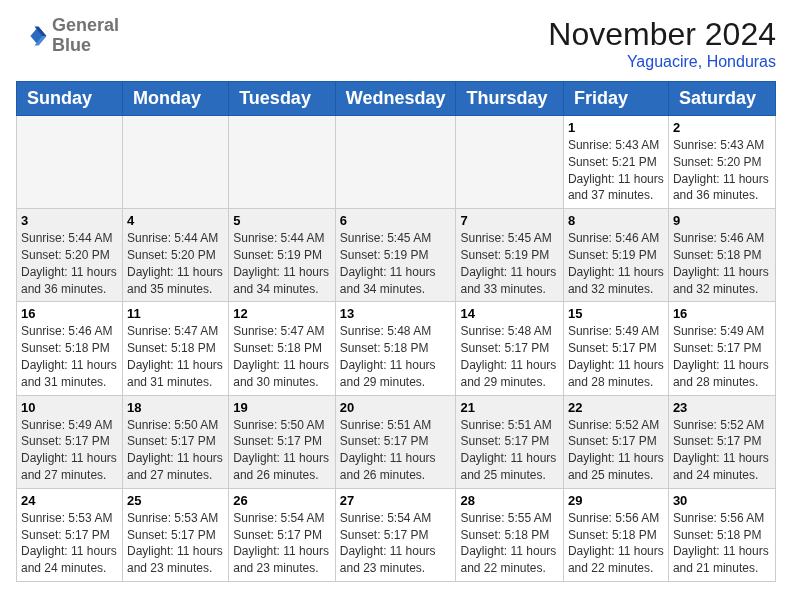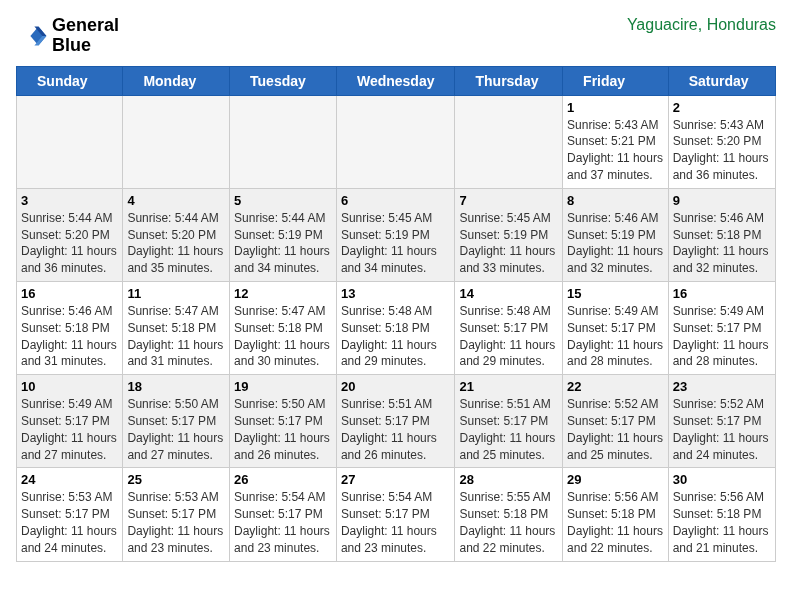--- a/index.html
+++ b/index.html
@@ -21,50 +21,50 @@
       align-items: center;
       gap: 4px;
     }
     .logo-text {
       font-size: 18px;
       font-weight: bold;
       color: #1a1a1a;
       line-height: 1.1;
     }
     .logo-text span {
-      color: #000000;
+      color: #737373;
       text-align: right;
     }
     .logo-icon {
       width: 32px;
       height: 32px;
     }
     .title-block {
       text-align: right;
     }
     .month-title {
       font-size: 32px;
       font-weight: normal;
       color: #1a1a1a;
     }
     .location-title {
       font-size: 16px;
-      color: #15803d;
+      color: #1d4ed8;
     }
     .calendar {
       width: 100%;
       border-collapse: collapse;
       font-size: 11px;
     }
     .calendar th {
       background: #2a6bbd;
       color: #fff;
-      padding: 6px 20px;
+      padding: 6px 10px;
       text-align: left;
-      font-size: 14px;
+      font-size: 18px;
       font-weight: bold;
       border: 1px solid #1a5aaa;
     }
     .calendar td {
       border: 1px solid #ccc;
       vertical-align: top;
       padding: 4px;
       width: 108px;
       height: 90px;
       background: #fff;
@@ -96,20 +96,21 @@
       <polygon points="28,8 38,20 28,32 18,20" fill="#2a6bbd"></polygon>
       <polygon points="28,8 38,20 33,20 23,8" fill="#1a4a9a"></polygon>
       <polygon points="28,32 38,20 33,20 23,32" fill="#4a8ad4"></polygon>
     </svg>
     <div class="logo-text">
       <div><span>General</span></div>
       <div><span>Blue</span></div>
     </div>
   </div>
   <div class="title-block">
+    <div class="month-title">November 2024</div>
     <div class="location-title">Yaguacire, Honduras</div>
   </div>
 </div>
 
 <table class="calendar">
   <thead>
     <tr id="header-row">
         <th>Sunday</th>
         <th>Monday</th>
         <th>Tuesday</th>

